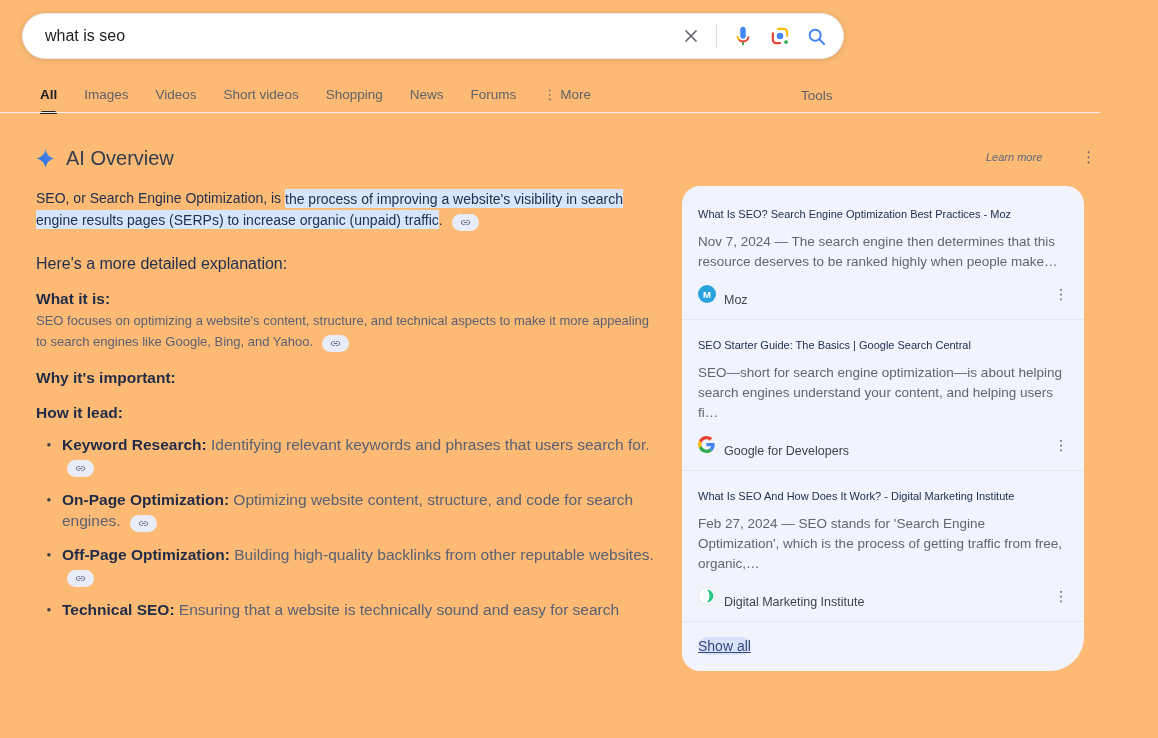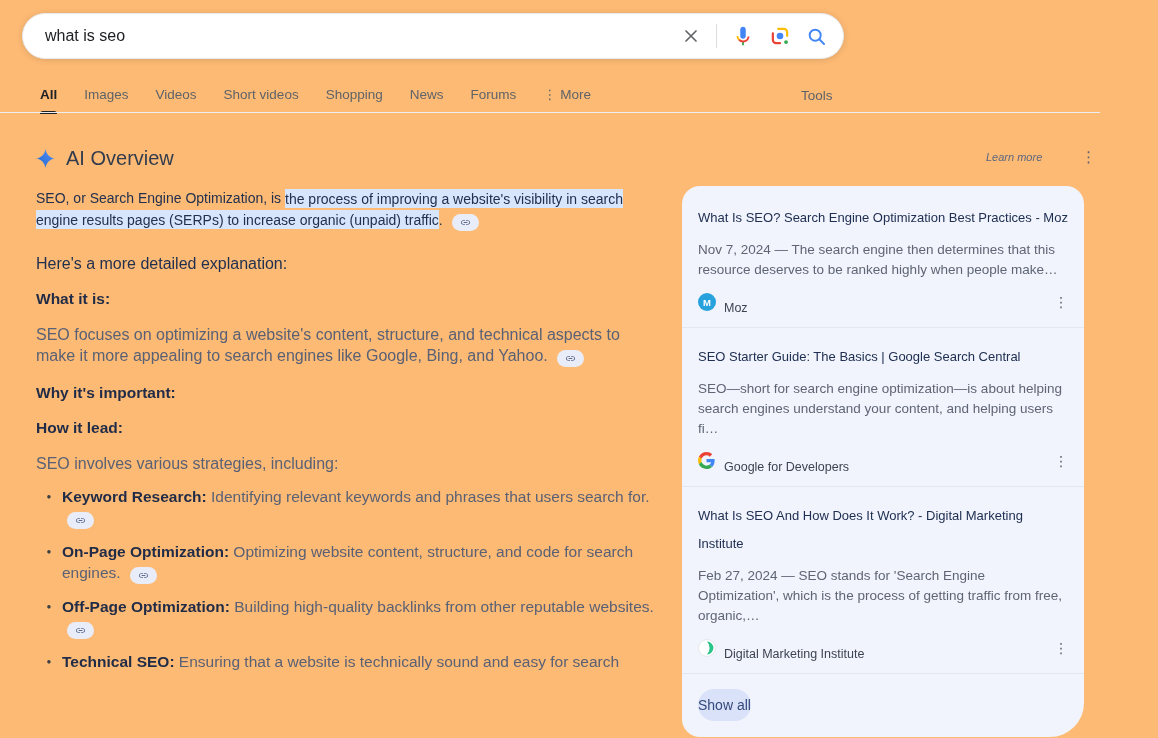--- a/index.html
+++ b/index.html
@@ -34,40 +34,40 @@
     align-items:center; justify-content:space-between; }
   .learnmore { font-size:11px; color:#5b6780; cursor:pointer;font-style:italic; }
   .kebab { font-size:15px; color:#5c6370; cursor:pointer; line-height:1; letter-spacing:0; }
 
   
   .content { position:absolute; left:36px; top:176px; width:624px; }
   .lead { font-size:14px; line-height:21.5px; color:#22304f; margin-top:12px; }
   .hl { background:#d7e6fd; padding:1.5px 0; }
   .subheading { font-size:16px; color:#22304f; margin-top:24px; }
   .heading { font-size:15.5px; font-weight:bold; color:#1f2b47; margin-top:17px; }
-  .para { font-size:16px; line-height:21px; color:#5a6175; margin-top:16px; }
+  .para { font-size:13px; line-height:21px; color:#5a6175; margin-top:2px; }
   .bullet { display:flex; margin-top:12px; font-size:15.5px; line-height:21px; color:#5a6175; }
   .bullet .dot { width:26px; text-align:center; color:#3c4043; flex:none; font-size:13px; line-height:21px; }
   .bullet b { color:#1f2b47; }
   .chip { display:inline-flex; align-items:center; justify-content:center; width:27px; height:17px;
     background:#e9edf9; border-radius:9px; margin-left:5px; vertical-align:-3px; cursor:pointer; }
 
   
   .panel { position:absolute; left:682px; top:186px; width:402px; background:#f1f4fc;
     border-radius:18px 18px 34px 18px; padding:3px 0 16px; }
   .card { padding:15px 16px 12px; border-bottom:1px solid #e1e7f3; cursor:pointer; }
-  .card-title { font-size:13px; line-height:28px; color:#203052; }
+  .card-title { font-size:11px; line-height:20px; color:#203052; }
   .card-snippet { font-size:13.5px; line-height:20px; color:#5f6575; margin-top:8px; }
   .card-source { display:flex; align-items:center; gap:8px; margin-top:9px; }
   .favicon { width:18px; height:18px; flex:none; display:flex; }
   .source-name { font-size:12.5px; color:#3c4352; flex:1;margin-top:12px; }
   .card .kebab { font-size:14px; }
-  .showall { margin:15px 16px 0; height:32px; background:#d9e2f9; border-radius:17px;
+  .showall { margin:15px 16px 0; height:18px; background:#d9e2f9; border-radius:17px;
     display:flex; align-items:center; justify-content:center; font-size:14px; color:#33487c;
-    cursor:pointer; border:none; }
+    cursor:pointer; border:none;text-decoration:underline; }
 </style>
 </head>
 <body>
 
 <div class="page">
 
   <div class="searchbar">
     <div class="query">what is seo</div>
     <div class="sb-icons">
       <span class="icon-btn">
@@ -145,21 +145,20 @@
     <div id="sections">
         <div class="subheading">Here's a more detailed explanation:</div>
         <div class="heading">What it is:</div>
         <div class="para"><span>SEO focuses on optimizing a website's content, structure, and technical aspects to make it more appealing to search engines like Google, Bing, and Yahoo.</span> <span class="chip">
             <svg width="11" height="11" viewBox="0 0 24 24">
               <path fill="#5f6a8e" d="M3.9 12c0-1.71 1.39-3.1 3.1-3.1h4V7H7c-2.76 0-5 2.24-5 5s2.24 5 5 5h4v-1.9H7c-1.71 0-3.1-1.39-3.1-3.1zM8 13h8v-2H8v2zm9-6h-4v1.9h4c1.71 0 3.1 1.39 3.1 3.1s-1.39 3.1-3.1 3.1h-4V17h4c2.76 0 5-2.24 5-5s-2.24-5-5-5z"></path>
             </svg>
           </span></div>
         <div class="heading">Why it's important:</div>
         <div class="heading">How it lead:</div>
-        <div class="para"><span>SEO involves various strategies, including:</span></div>
         <div class="bullet">
           <span class="dot" style="font-size: 8px;">●</span>
           <div><b>Keyword Research:</b><span> Identifying relevant keywords and phrases that users search for.</span> <span class="chip">
               <svg width="11" height="11" viewBox="0 0 24 24">
                 <path fill="#5f6a8e" d="M3.9 12c0-1.71 1.39-3.1 3.1-3.1h4V7H7c-2.76 0-5 2.24-5 5s2.24 5 5 5h4v-1.9H7c-1.71 0-3.1-1.39-3.1-3.1zM8 13h8v-2H8v2zm9-6h-4v1.9h4c1.71 0 3.1 1.39 3.1 3.1s-1.39 3.1-3.1 3.1h-4V17h4c2.76 0 5-2.24 5-5s-2.24-5-5-5z"></path>
               </svg>
             </span></div>
         </div>
         <div class="bullet">
           <span class="dot" style="font-size: 8px;">●</span>

